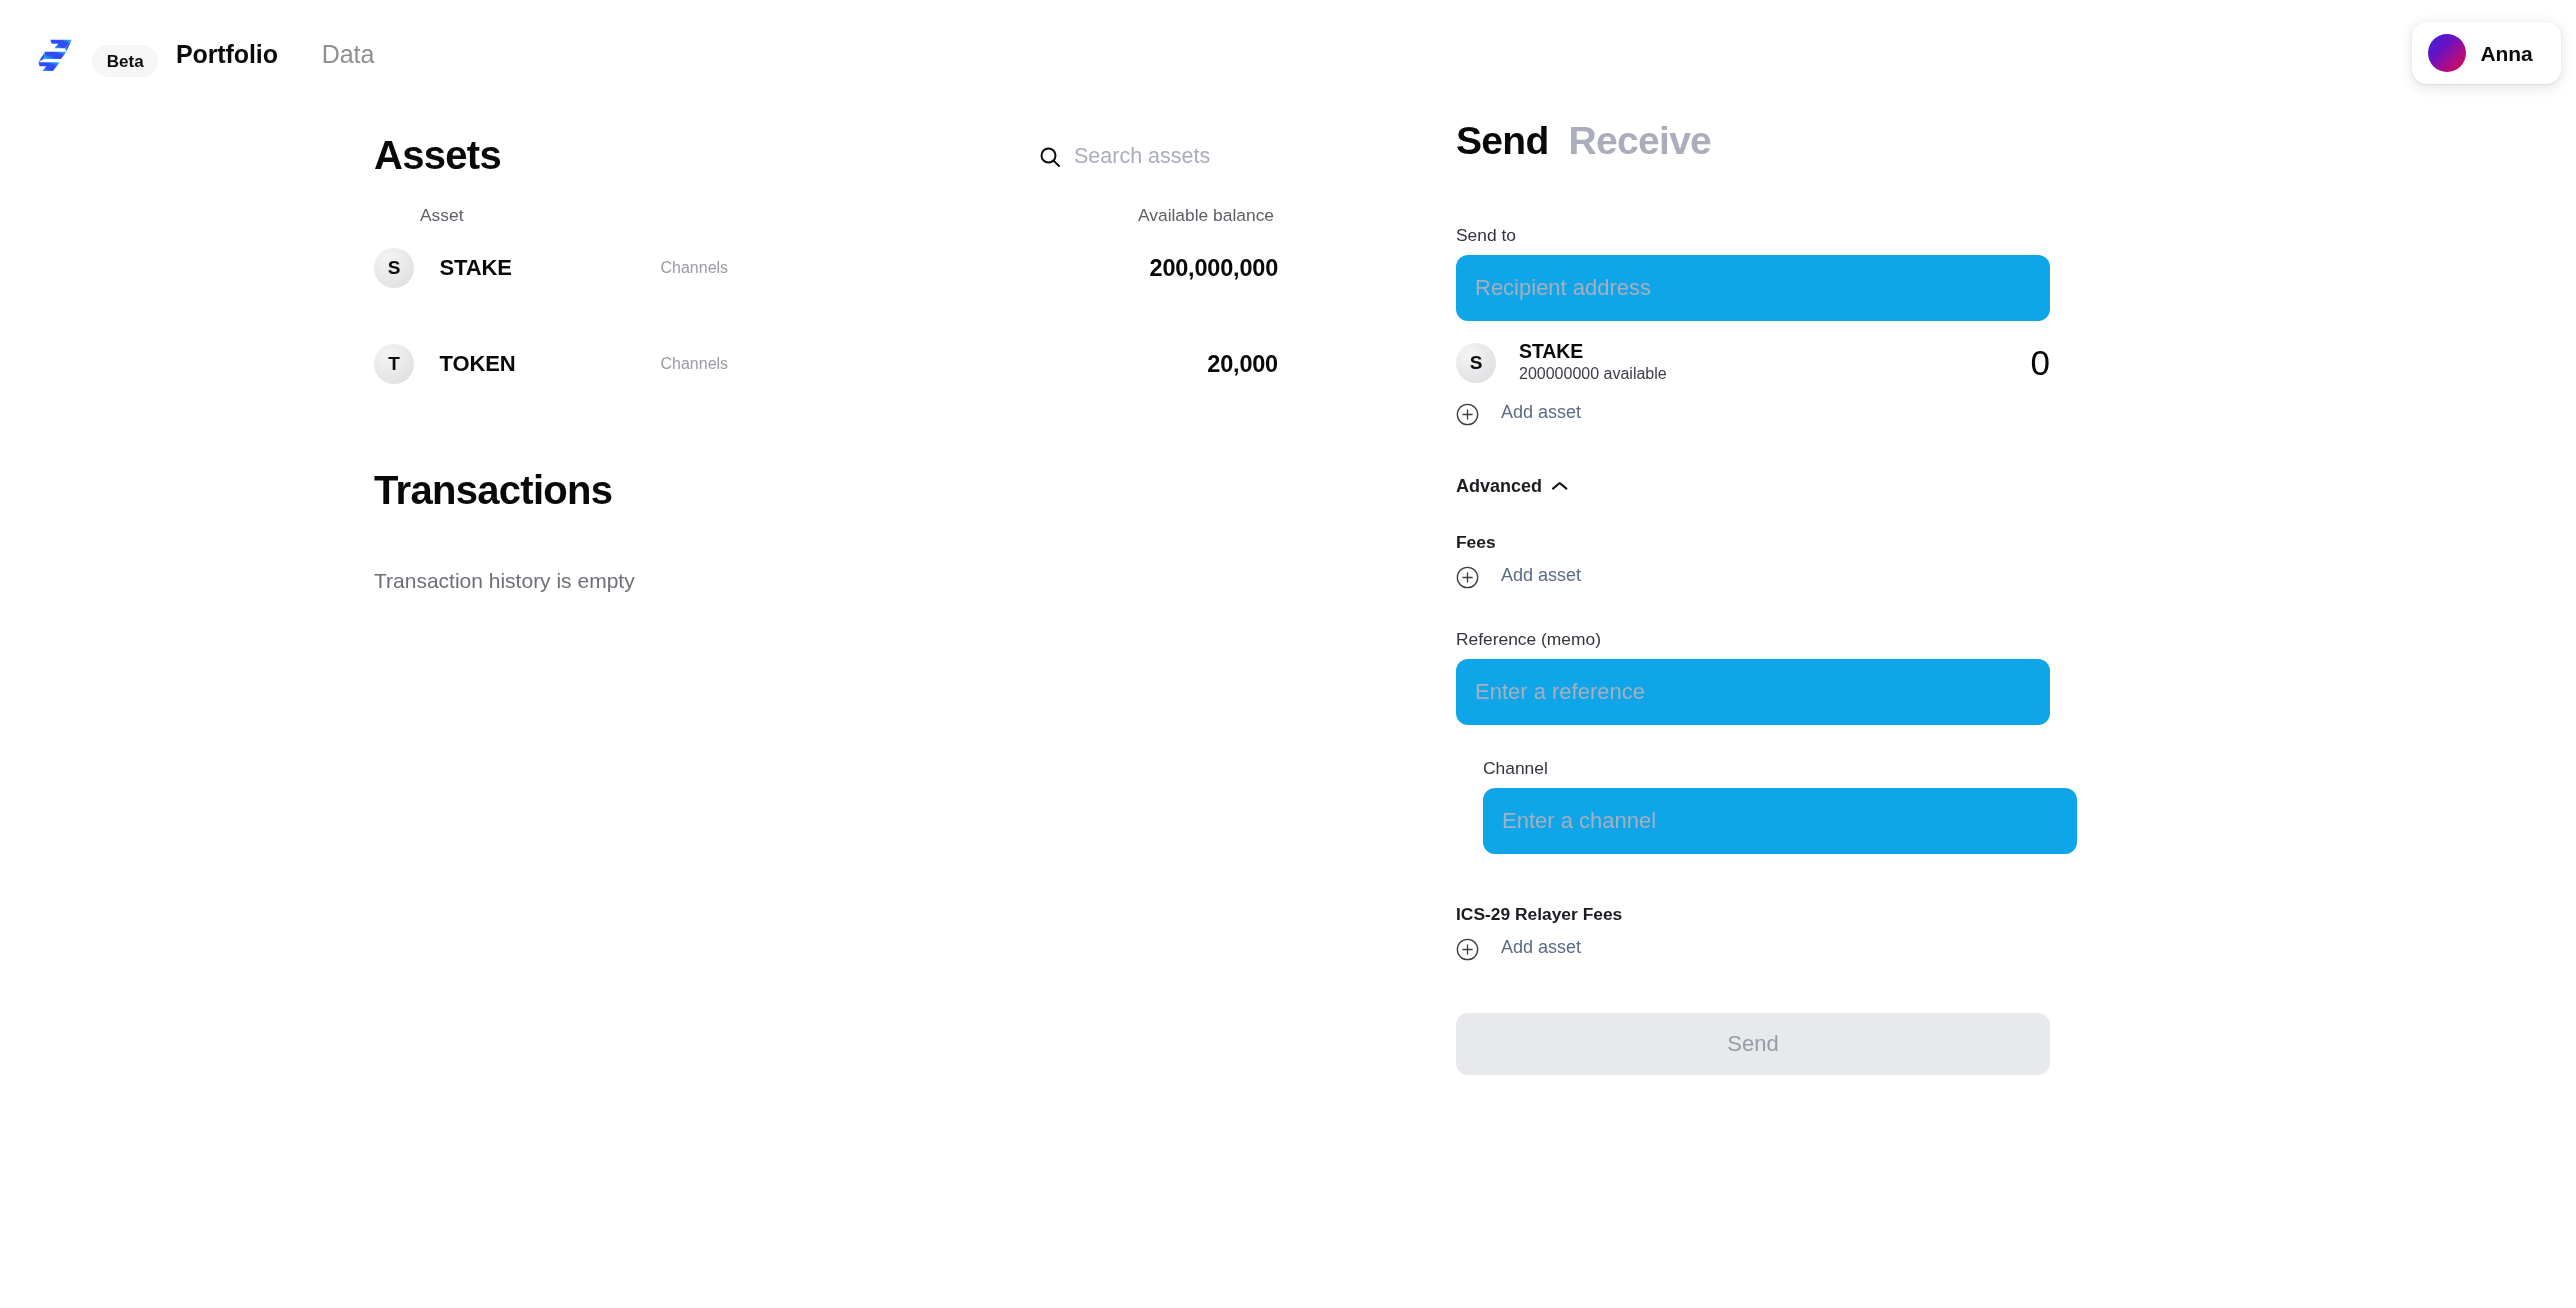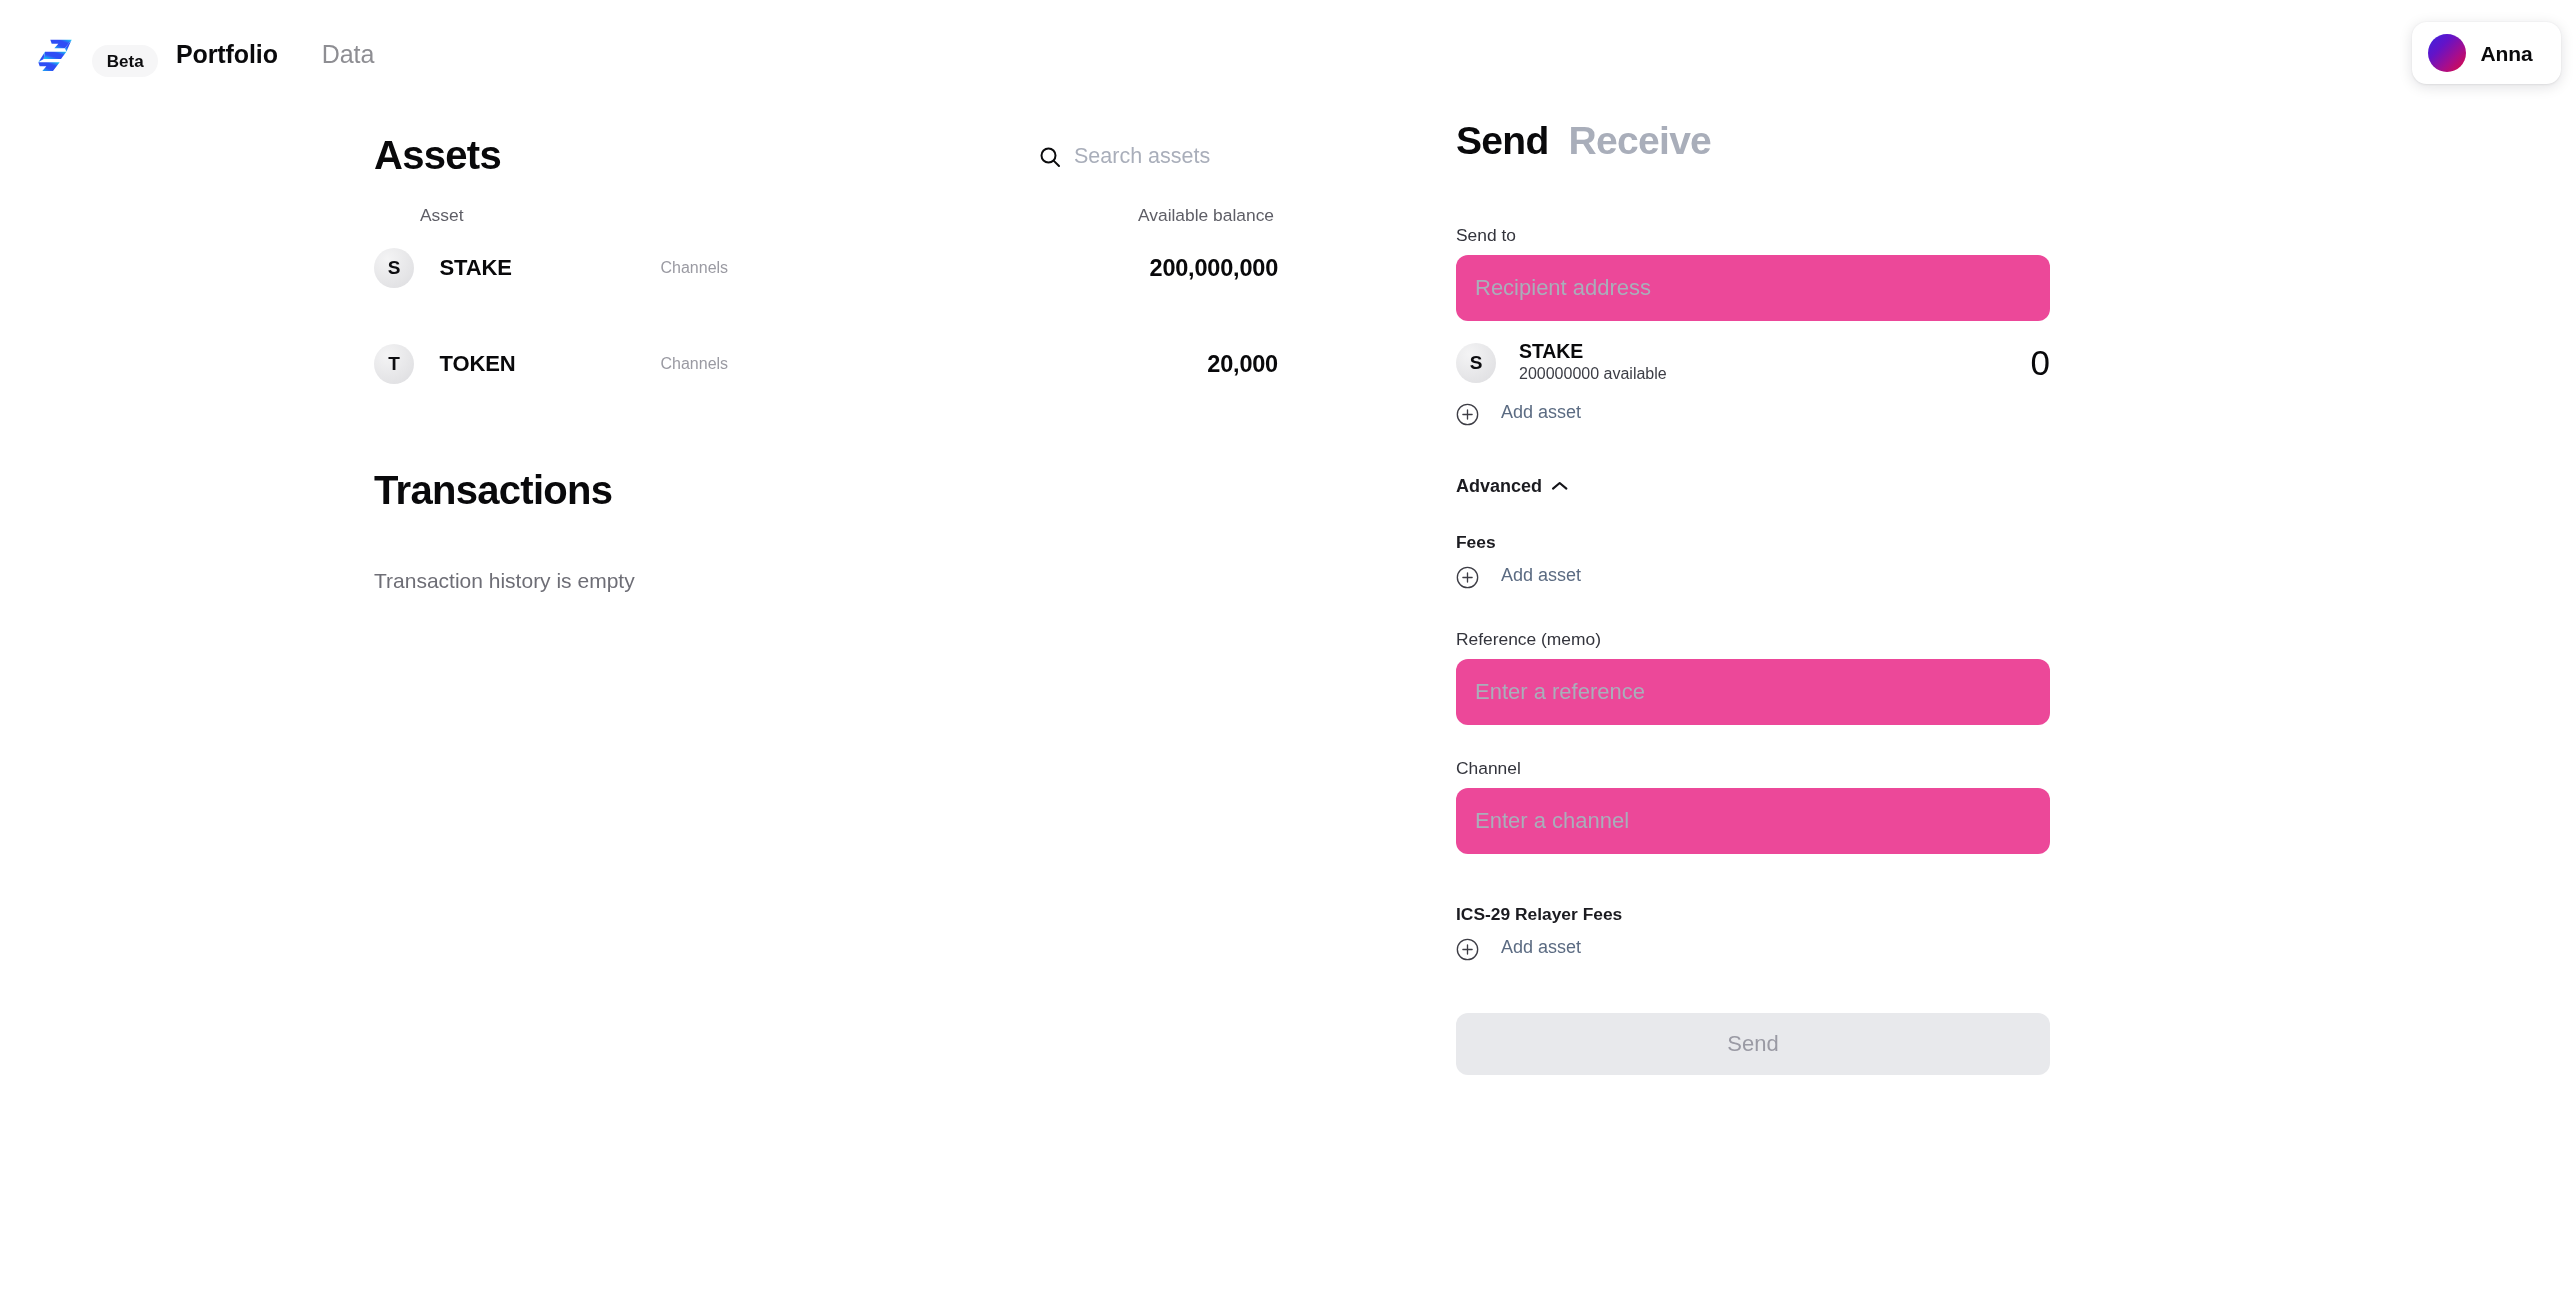--- a/index.html
+++ b/index.html
@@ -253,21 +253,21 @@
   .field-label {
     font-size: 17.4px;
     color: #33343c;
     font-weight: 400;
     line-height: 1;
   }
 
   .text-input {
     width: 594px;
     height: 66px;
-    background: #ec4899;
+    background: #0ea5e9;
     border: 0;
     border-radius: 12px;
     outline: 0;
     font-family: inherit;
     font-size: 22px;
     color: #1b1b1f;
     padding: 0 19px;
     display: block;
   }
   .text-input::placeholder { color: #a9aeba; }
@@ -338,21 +338,21 @@
 
   .sub-label {
     font-size: 17.4px;
     font-weight: 700;
     color: #1b1b20;
     line-height: 1;
   }
 
   .block-fees { margin-top: 39px; }
   .block-reference { margin-top: 42px; }
-  .block-channel { margin-top: 35px; }
+  .block-channel { margin-top: 35px; margin-left: 27px; }
   .block-relayer { margin-top: 52px; }
 
   .send-button {
     width: 594px;
     height: 62px;
     margin-top: 52px;
     background: #e8e9ec;
     border: 0;
     border-radius: 12px;
     font-family: inherit;

